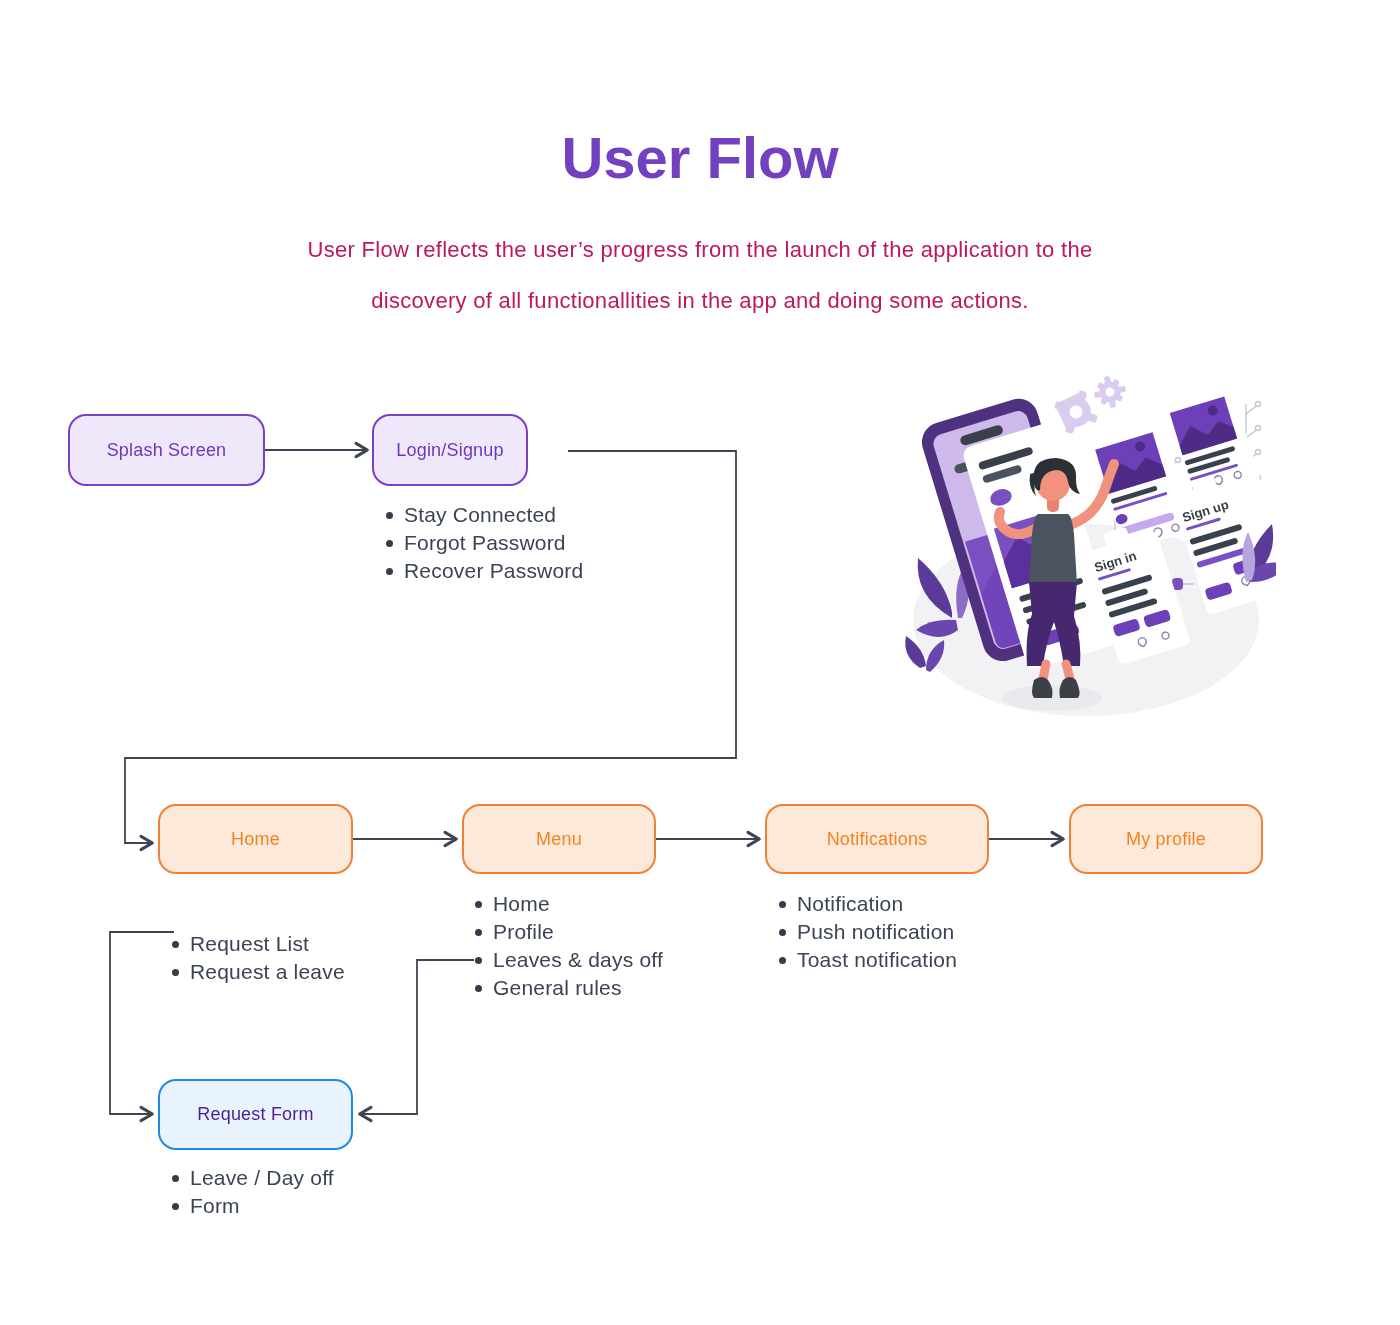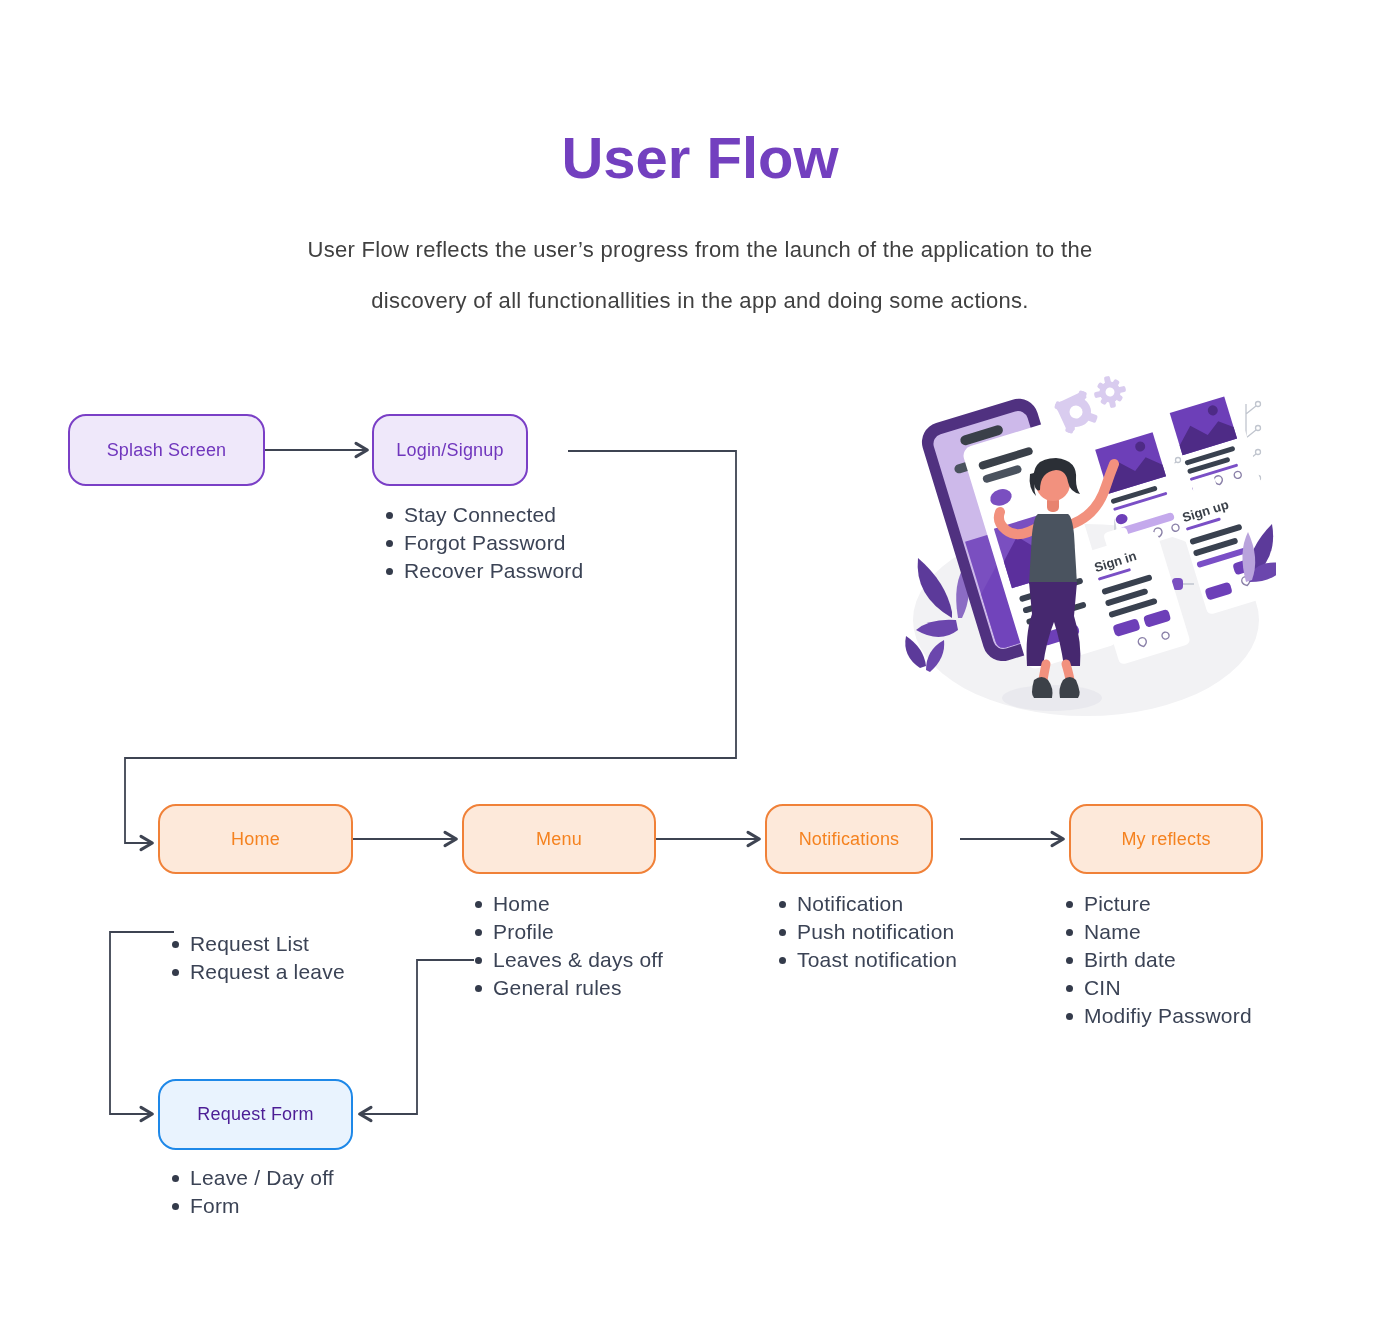--- a/index.html
+++ b/index.html
@@ -8,21 +8,21 @@
   .canvas {
     position:relative; width:1400px; height:1325px; background:#ffffff;
     overflow:hidden; margin:16px auto;
   }
   .page-title {
     position:absolute; left:0; top:108px; width:1400px; text-align:center;
     font-size:58px; font-weight:700; color:#7340BF; letter-spacing:0px;
   }
   .subtitle {
     position:absolute; width:1400px; text-align:center;
-    font-size:22px; color:#404040; font-weight:400; letter-spacing:0.3px;
+    font-size:22px; color:#be185d; font-weight:400; letter-spacing:0.3px;
   }
   .subtitle.l1 { top:221px; }
   .subtitle.l2 { top:272px; }
 
   svg.connectors { position:absolute; left:0; top:0; width:1400px; height:1325px; pointer-events:none; }
 
   .node {
     position:absolute; display:flex; align-items:center; justify-content:center;
     border-radius:18px; font-size:18px; font-weight:500; letter-spacing:0.2px;
     background:#fff;
@@ -77,26 +77,26 @@
   </div>
 
   <div class="node orange" style="left:158px;top:788px;width:195px;height:70px;">
     <span>Home</span>
   </div>
 
   <div class="node orange" style="left:462px;top:788px;width:194px;height:70px;">
     <span>Menu</span>
   </div>
 
-  <div class="node orange" style="left:765px;top:788px;width:168px;height:70px;">
+  <div class="node orange" style="left:765px;top:788px;width:224px;height:70px;">
     <span>Notifications</span>
   </div>
 
   <div class="node orange" style="left:1069px;top:788px;width:194px;height:70px;">
-    <span>My reflects</span>
+    <span>My profile</span>
   </div>
 
   <div class="node blue" style="left:158px;top:1063px;width:195px;height:71px;">
     <span>Request Form</span>
   </div>
 
   <ul class="bullets" style="left:386px;top:485px;">
       <li>Stay Connected</li>
       <li>Forgot Password</li>
       <li>Recover Password</li>
@@ -108,27 +108,20 @@
   <ul class="bullets" style="left:475px;top:874px;">
       <li>Home</li>
       <li>Profile</li>
       <li>Leaves &amp; days off</li>
       <li>General rules</li>
     </ul>
   <ul class="bullets" style="left:779px;top:874px;">
       <li>Notification</li>
       <li>Push notification</li>
       <li>Toast notification</li>
-    </ul>
-  <ul class="bullets" style="left:1066px;top:874px;">
-      <li>Picture</li>
-      <li>Name</li>
-      <li>Birth date</li>
-      <li>CIN</li>
-      <li>Modifiy Password</li>
     </ul>
   <ul class="bullets" style="left:172px;top:1148px;">
       <li>Leave / Day off</li>
       <li>Form</li>
     </ul>
 
   <svg class="illustration" viewBox="0 0 376 356">
 
     <ellipse cx="186" cy="252" rx="173" ry="96" fill="#F2F2F4"></ellipse>
 

